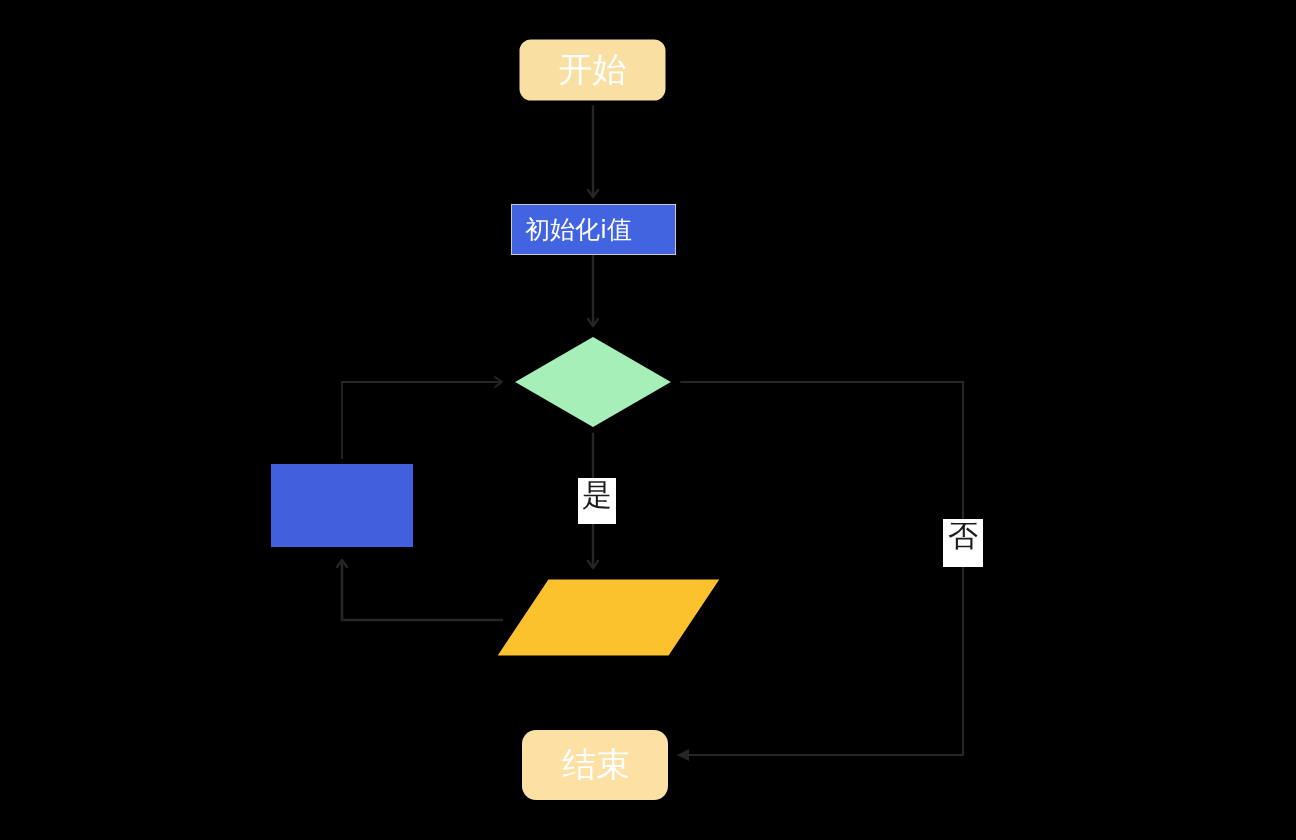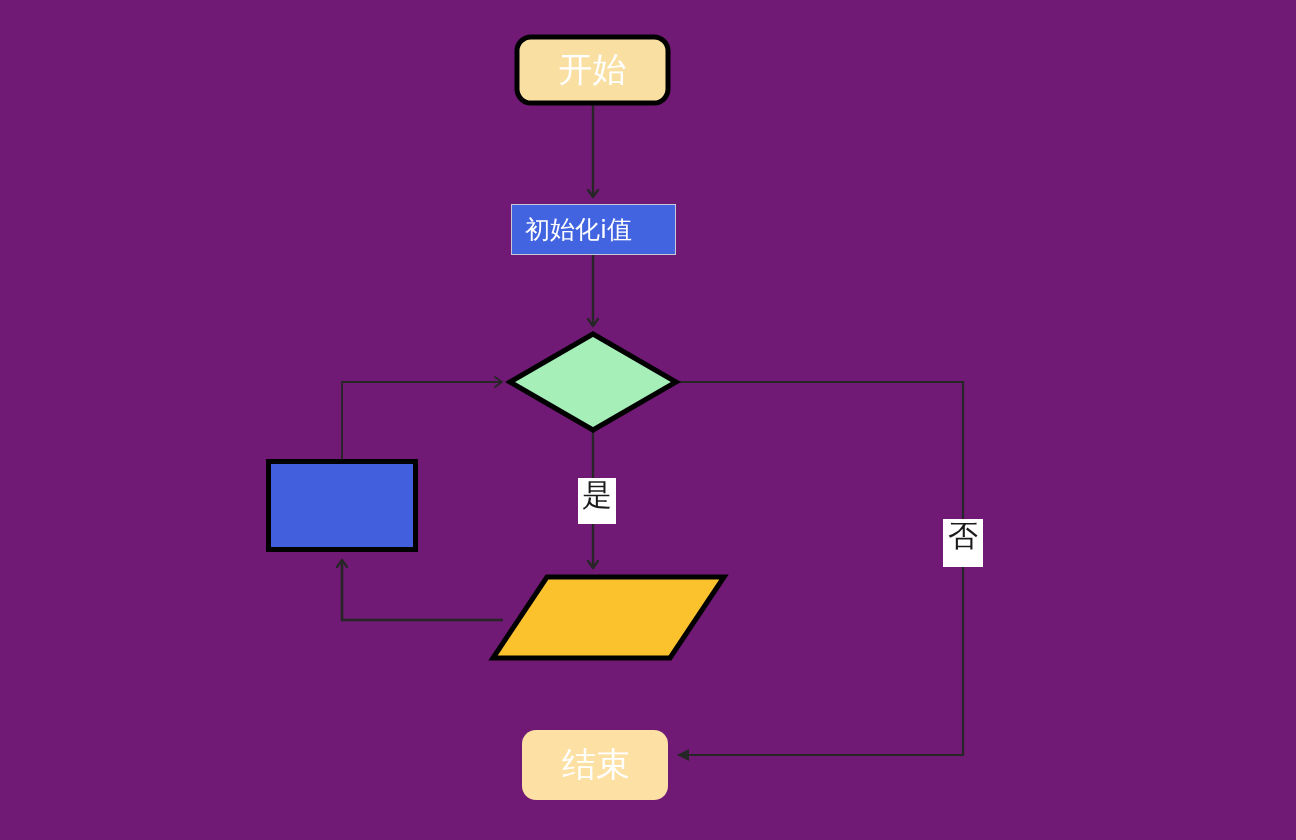--- a/index.html
+++ b/index.html
@@ -10,21 +10,21 @@
   body {
     width: 1296px;
     height: 840px;
     font-family: "DejaVu Sans", "Liberation Sans", sans-serif;
     overflow: hidden;
   }
   #canvas {
     position: relative;
     width: 1296px;
     height: 840px;
-    background: #701a75;
+    background: #000000;
   }
   #flow-svg {
     position: absolute;
     left: 0;
     top: 0;
     width: 1296px;
     height: 840px;
   }
   .node-label {
     position: absolute;

